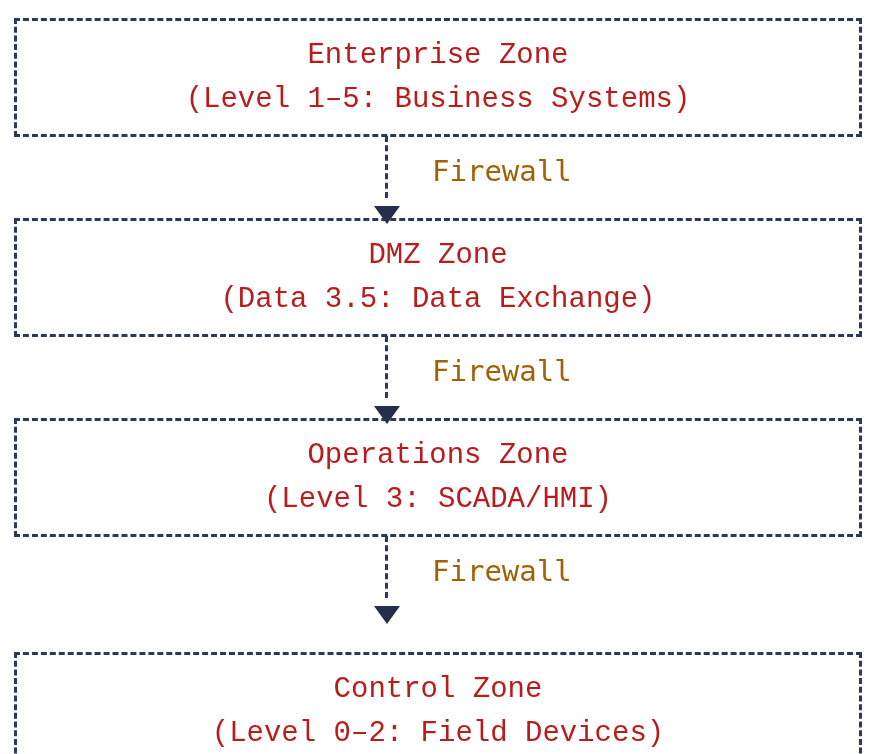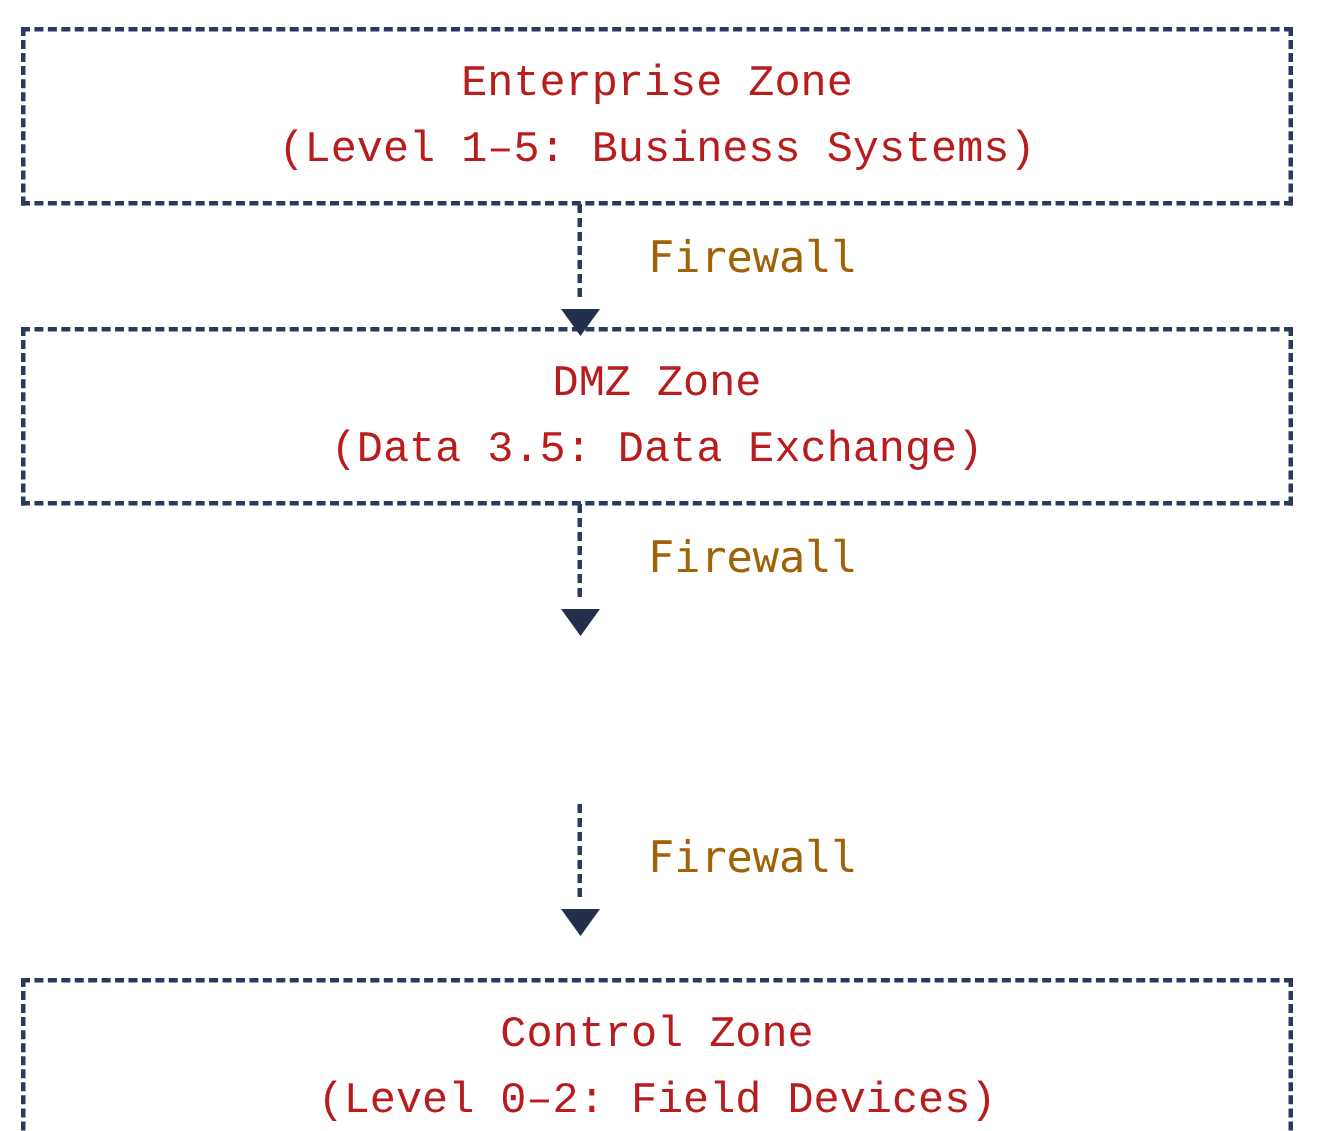--- a/index.html
+++ b/index.html
@@ -122,20 +122,24 @@
     <div class="zone-title">DMZ Zone</div>
     <div class="zone-subtitle">(Data 3.5: Data Exchange)</div>
   </div>
 
   <div class="connector conn-1">
     <div class="conn-line"></div>
     <div class="conn-arrow"></div>
     <div class="conn-label">Firewall</div>
   </div>
 
+  <div class="zone-box box-2">
+    <div class="zone-title">Operations Zone</div>
+    <div class="zone-subtitle">(Level 3: SCADA/HMI)</div>
+  </div>
 
   <div class="connector conn-2">
     <div class="conn-line"></div>
     <div class="conn-arrow"></div>
     <div class="conn-label">Firewall</div>
   </div>
 
   <div class="zone-box box-3">
     <div class="zone-title">Control Zone</div>
     <div class="zone-subtitle">(Level 0–2: Field Devices)</div>

